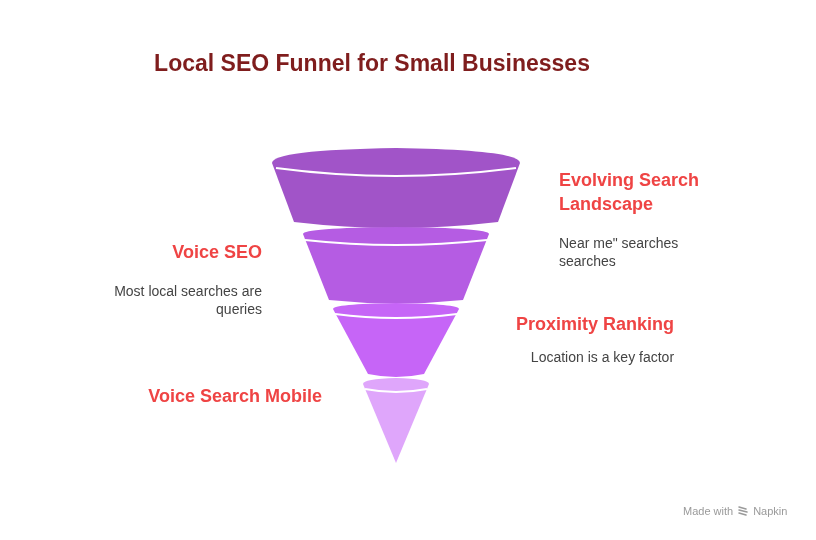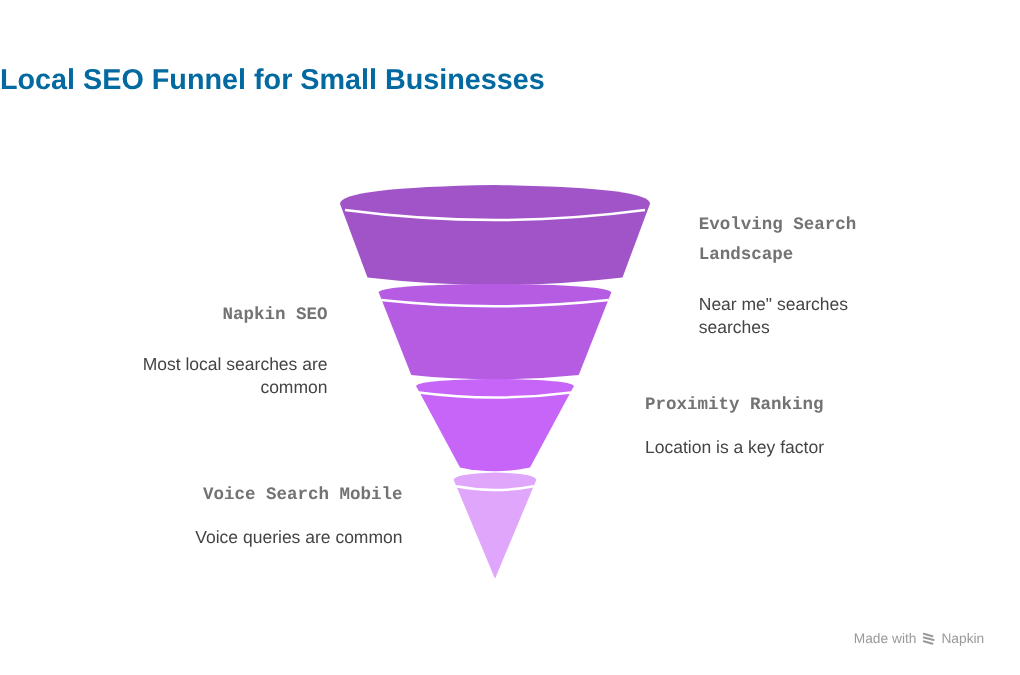--- a/index.html
+++ b/index.html
@@ -1,20 +1,20 @@
 <!DOCTYPE html>
 <html><head>
   <meta charset="utf-8">
   <style>
     html, body { margin: 0; padding: 0; background: #ffffff; }
     body { width: 816px; height: 540px; position: relative; overflow: hidden; font-family: "Liberation Sans", "DejaVu Sans", sans-serif; }
-    .title { position: absolute; left: 0; width: 744px; top: 50px; text-align: left; font-size: 23px; font-weight: bold; color: #0369a1; }
+    .title { position: absolute; left: 0; width: 744px; top: 50px; text-align: center; font-size: 23px; font-weight: bold; color: #7f1d1d; }
     .funnel { position: absolute; left: 0; top: 0; }
     .lbl { position: absolute; color: #444444; }
-    .lbl .h { font-size: 14px; font-weight: bold; line-height: 24px; color: #737373; font-family: Liberation Mono, monospace; }
+    .lbl .h { font-size: 18px; font-weight: bold; line-height: 24px; color: #ef4444; }
     .lbl .d { font-size: 14px; line-height: 18px; color: #444444; margin-top: 18px; }
     .right { text-align: left; }
     .left { text-align: right; }
     .footer { position: absolute; left: 683px; top: 505px; font-size: 11px; color: #9a9a9a; display: flex; align-items: center; gap: 4px; }
   </style>
 </head>
 <body>
 
 <div class="title">Local SEO Funnel for Small Businesses</div>
 
@@ -47,43 +47,40 @@
     <div>Landscape</div>
   </div>
   <div class="d">
     <div>Near me" searches</div>
     <div>searches</div>
   </div>
 </div>
 
 <div class="lbl left" style="right:554px; top:240px;">
   <div class="h">
-    <div>Napkin SEO</div>
+    <div>Voice SEO</div>
   </div>
   <div class="d">
     <div>Most local searches are</div>
-    <div>common</div>
+    <div>queries</div>
   </div>
 </div>
 
 <div class="lbl right" style="left:500px; top:312px;margin-left:16px;">
   <div class="h">
     <div>Proximity Ranking</div>
   </div>
-  <div class="d" style="margin-top:12px;">
+  <div class="d" style="margin-top:12px;text-align:right;">
     <div>Location is a key factor</div>
   </div>
 </div>
 
 <div class="lbl left" style="right:494px; top:384px;">
   <div class="h">
     <div>Voice Search Mobile</div>
-  </div>
-  <div class="d" style="margin-top:12px;">
-    <div>Voice queries are common</div>
   </div>
 </div>
 
 <div class="footer">
   <span>Made with</span>
   <svg width="12" height="12" viewBox="0 0 12 12">
     <path d="M2,2 L9,4 M2,5 L10,7 M2,8 L9,10" stroke="#9a9a9a" stroke-width="1.5" fill="none" stroke-linecap="round"></path>
   </svg>
   <span>Napkin</span>
 </div>

